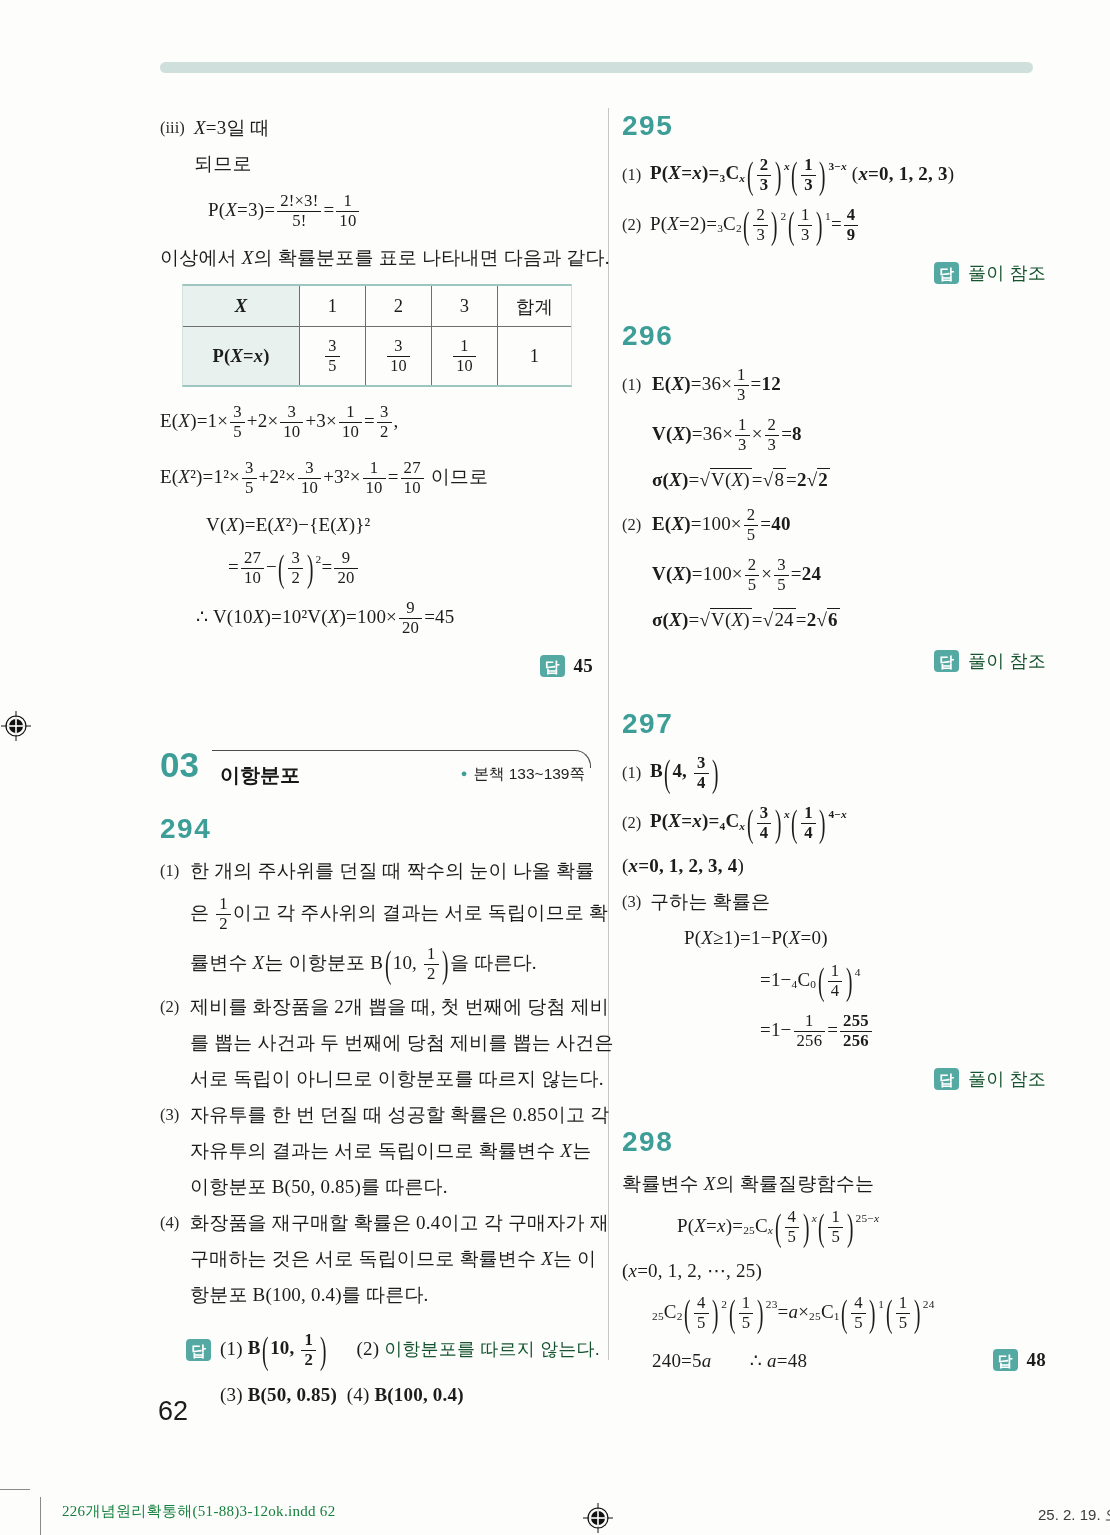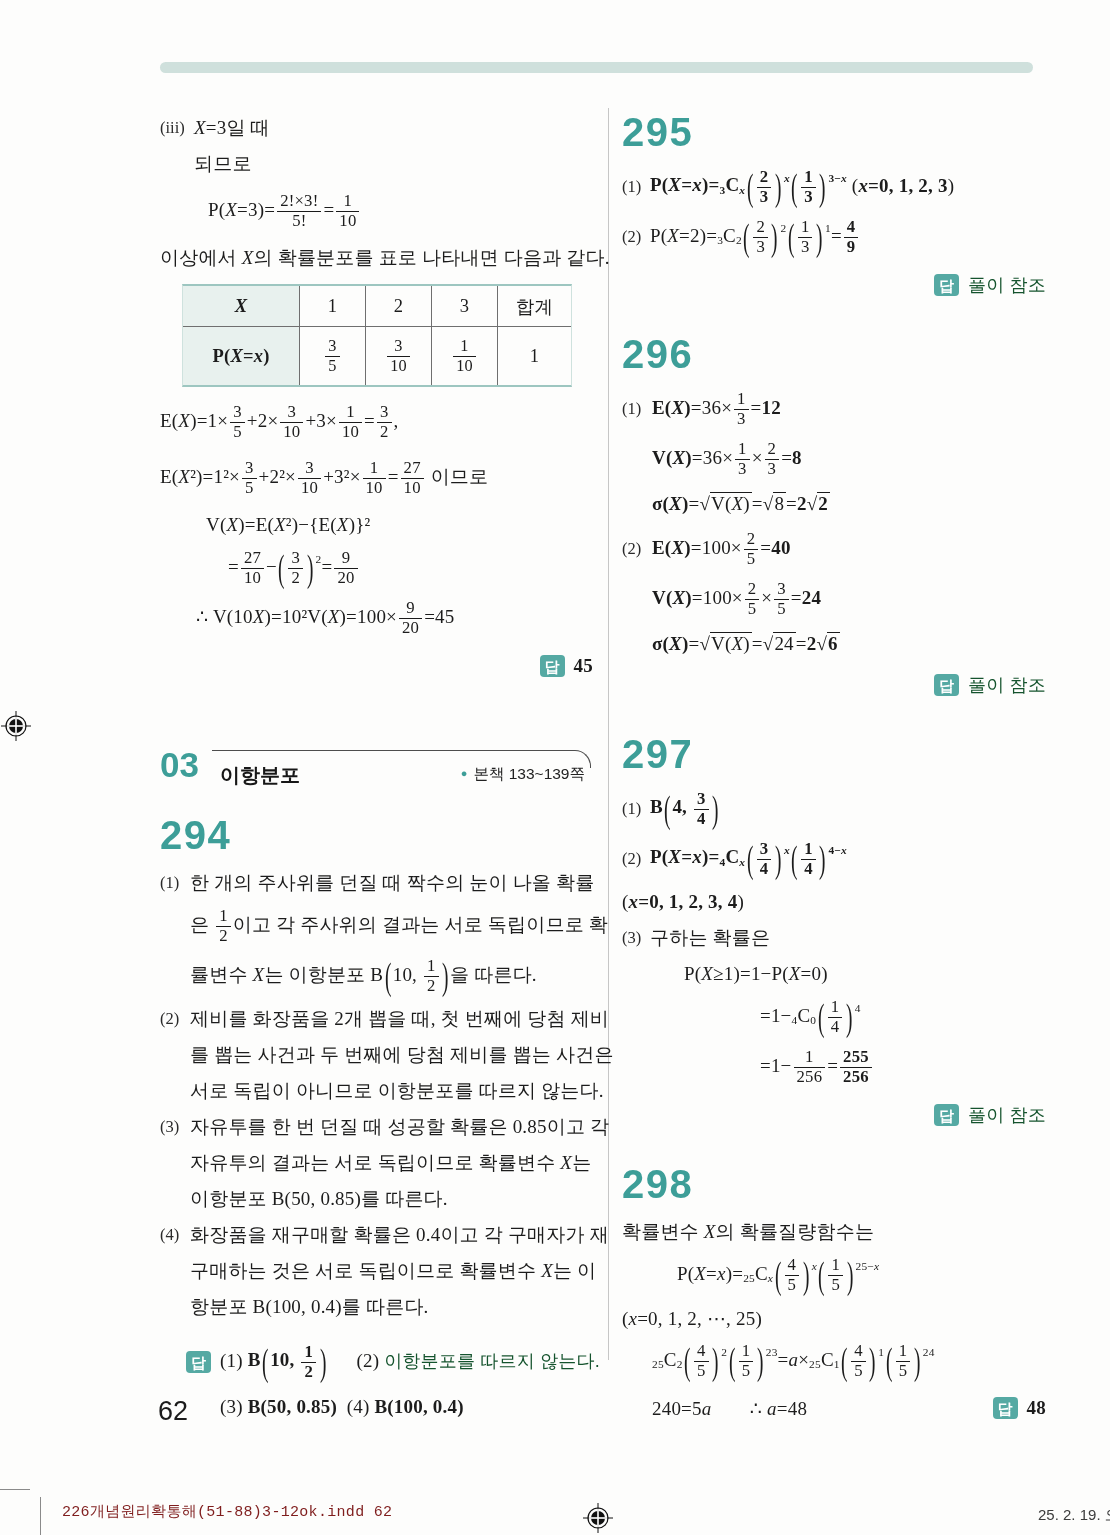--- a/index.html
+++ b/index.html
@@ -22,21 +22,21 @@
 
   .fr{display:inline-block;text-align:center;vertical-align:middle;margin:0 2px;font-size:0.88em;line-height:1.12}
   .fr .fn{display:block;padding:0 3px;border-bottom:1.4px solid #1a1a1a}
   .fr .fd{display:block;padding:0 3px}
   sup{font-size:0.6em;vertical-align:0.8em;margin-left:1px}
   sub{font-size:0.6em;vertical-align:-0.25em}
   .bp{display:inline-block;transform:scaleY(1.95) scaleX(1.02);vertical-align:middle;margin:0 1.5px;line-height:1;font-weight:400}
   .sq{white-space:nowrap}
   .sq .sqv{border-top:1.4px solid #1a1a1a;padding:0 2px 0 1px}
 
-  .pnum{font-family:"Liberation Sans",sans-serif;font-weight:700;font-size:40px;letter-spacing:1.5px;
+  .pnum{font-family:"Liberation Sans",sans-serif;font-weight:700;font-size:28px;letter-spacing:1.5px;
         color:#3d9e98;line-height:1;margin:28px 0 10px}
   .badge{display:inline-block;background:#55a9a3;color:#fff;font-family:"Liberation Sans",sans-serif;
          font-weight:700;font-size:15px;line-height:1;padding:4px 5px 3px;border-radius:4px;margin-right:9px;flex:0 0 auto}
   .ans{display:flex;justify-content:flex-end;align-items:center;min-height:38px;margin:4px 0 2px;font-size:19px}
   .fx{display:flex;justify-content:space-between;align-items:center;min-height:44px;font-size:19px;padding-left:30px}
   .fxr{display:flex;align-items:center}
 
   .sec{position:relative;height:56px;margin:62px 0 12px}
   .sec .arc{position:absolute;left:52px;right:2px;top:3px;height:17px;border-top:1.5px solid #4d4d4d;
             border-right:1.5px solid #4d4d4d;border-top-right-radius:16px}
@@ -50,21 +50,21 @@
   .tbl{display:grid;grid-template-columns:116px 66px 66px 66px 74px;margin:8px 0 10px 22px;
        border-top:2.5px solid #9dc6c0;border-bottom:2.5px solid #9dc6c0;
        border-left:1px solid #cfe2de;border-right:1px solid #cfe2de;width:388px}
   .tc{display:flex;align-items:center;justify-content:center;border-left:1px solid #6f6f6f;font-size:18.5px}
   .tc.nb{border-left:none}
   .tc.h{height:40px;border-bottom:1px solid #6f6f6f}
   .tc.v{height:58px}
   .tc.th{background:#e8f1ee}
 
   .pageno{position:absolute;left:158px;top:1396px;font-family:"Liberation Sans",sans-serif;font-size:27px;color:#1b1b1b}
-  .footL{position:absolute;left:62px;top:1502px;font-family:Liberation Mono, monospace;font-size:15px;color:#7f1d1d;letter-spacing:0.3px}
+  .footL{position:absolute;left:62px;top:1502px;font-family:Liberation Serif, serif;font-size:15px;color:#15803d;letter-spacing:0.3px}
   .footR{position:absolute;left:1038px;top:1506px;font-family:"Liberation Sans",sans-serif;font-size:15px;color:#3c3c3c;white-space:nowrap}
   .trimV{position:absolute;left:40px;top:1497px;width:1px;height:38px;background:#8a8a8a}
   .trimH{position:absolute;left:0;top:1489px;width:30px;height:1px;background:#8a8a8a}
   .regmark{position:absolute}
 </style>
 </head>
 <body>
 
 <div class="topbar"></div>
 <div class="divider"></div>

